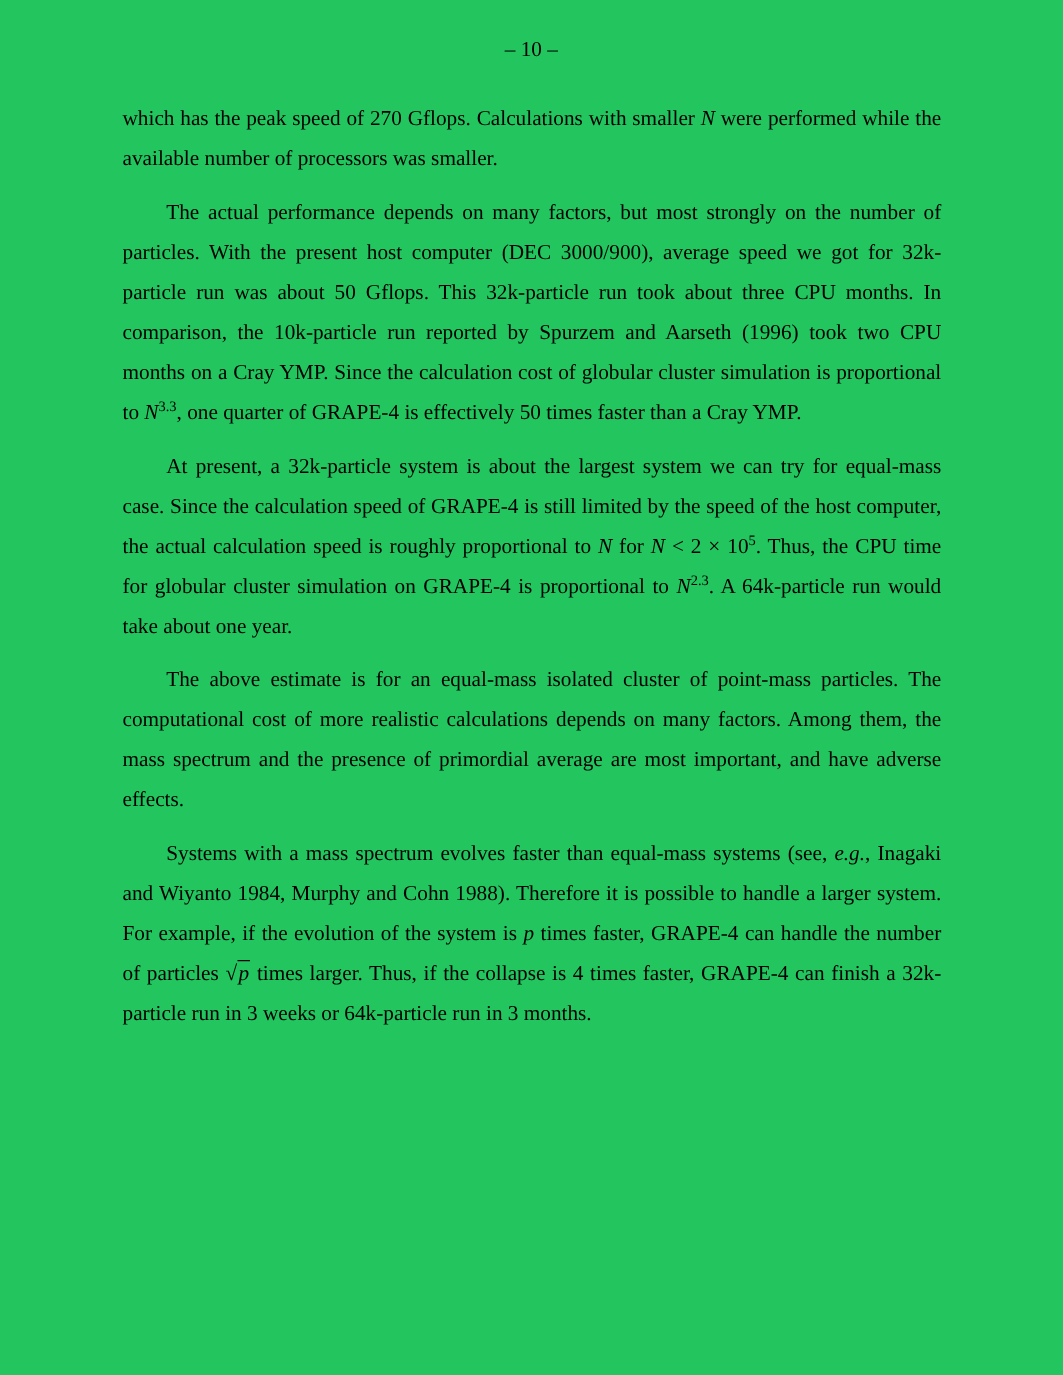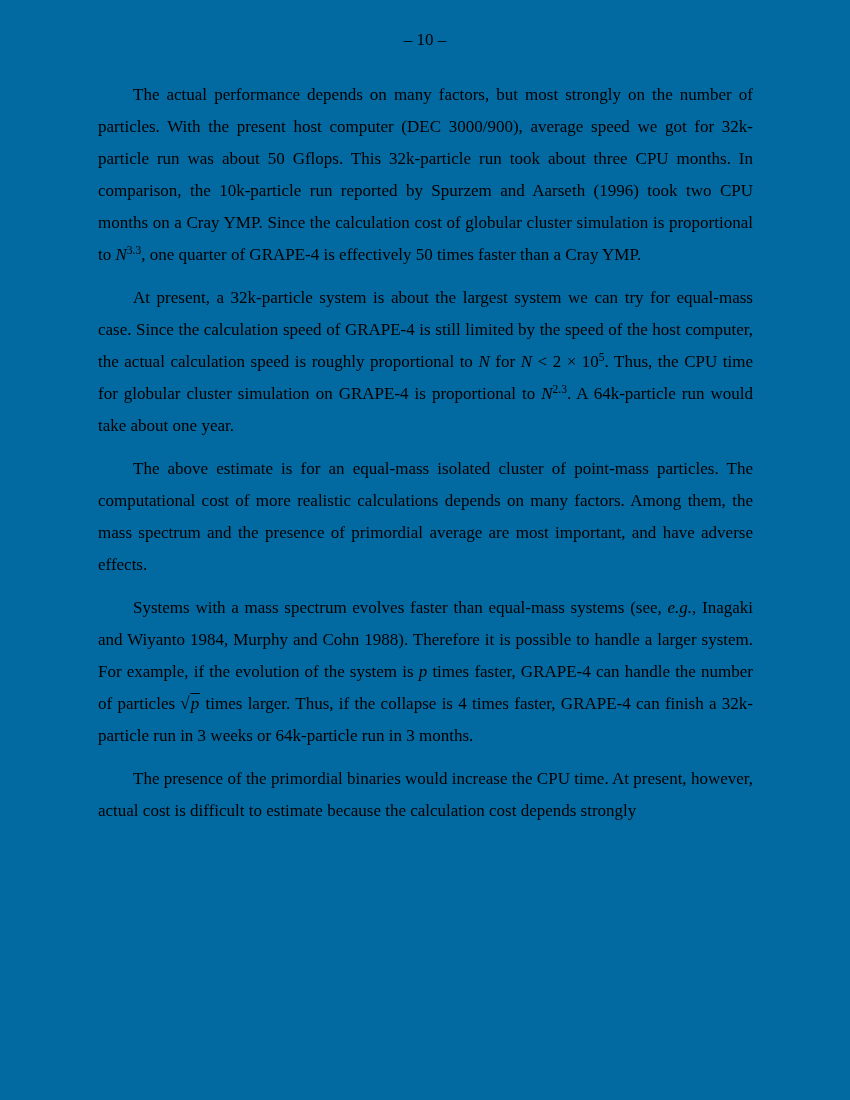--- a/index.html
+++ b/index.html
@@ -4,21 +4,21 @@
 <style>
   html, body {
     margin: 0;
     padding: 0;
     background: #ffffff;
   }
   .page {
     position: relative;
     width: 850px;
     height: 1100px;
-    background: #0369a1;
+    background: #22c55e;
     color: #000000;
     font-family: "Liberation Serif", "DejaVu Serif", serif;
     overflow: hidden;
   }
   .page-header {
     position: absolute;
     top: 30px;
     left: 0;
     width: 100%;
     text-align: center;
@@ -58,19 +58,19 @@
     padding: 0 1px;
   }
 </style>
 </head>
 <body>
 
 <div class="page">
   <div class="page-header">– 10 –</div>
 
   <div class="document-body">
+      <p><span>which has the peak speed of 270 Gflops. Calculations with smaller </span><span class="it">N</span><span> were performed while the available number of processors was smaller.</span></p>
       <p class="indent"><span>The actual performance depends on many factors, but most strongly on the number of particles. With the present host computer (DEC 3000/900), average speed we got for 32k-particle run was about 50 Gflops. This 32k-particle run took about three CPU months. In comparison, the 10k-particle run reported by Spurzem and Aarseth (1996) took two CPU months on a Cray YMP. Since the calculation cost of globular cluster simulation is proportional to </span><span class="it">N</span><span class="sup">3.3</span><span>, one quarter of GRAPE-4 is effectively 50 times faster than a Cray YMP.</span></p>
       <p class="indent"><span>At present, a 32k-particle system is about the largest system we can try for equal-mass case.  Since the calculation speed of GRAPE-4 is still limited by the speed of the host computer, the actual calculation speed is roughly proportional to </span><span class="it">N</span><span> for </span><span class="it">N</span><span> &lt; 2 × 10</span><span class="sup">5</span><span>. Thus, the CPU time for globular cluster simulation on GRAPE-4 is proportional to </span><span class="it">N</span><span class="sup">2.3</span><span>.  A 64k-particle run would take about one year.</span></p>
       <p class="indent"><span>The above estimate is for an equal-mass isolated cluster of point-mass particles.  The computational cost of more realistic calculations depends on many factors.  Among them, the mass spectrum and the presence of primordial average are most important, and have adverse effects.</span></p>
       <p class="indent"><span>Systems with a mass spectrum evolves faster than equal-mass systems (see, </span><span class="it">e.g.</span><span>, Inagaki and Wiyanto 1984, Murphy and Cohn 1988).  Therefore it is possible to handle a larger system.  For example, if the evolution of the system is </span><span class="it">p</span><span> times faster, GRAPE-4 can handle the number of particles √</span><span class="sqrt">p</span><span> times larger.  Thus, if the collapse is 4 times faster, GRAPE-4 can finish a 32k-particle run in 3 weeks or 64k-particle run in 3 months.</span></p>
-      <p class="indent"><span>The presence of the primordial binaries would increase the CPU time.  At present, however, actual cost is difficult to estimate because the calculation cost depends strongly</span></p>
     </div>
 </div>
 
 </body></html>

